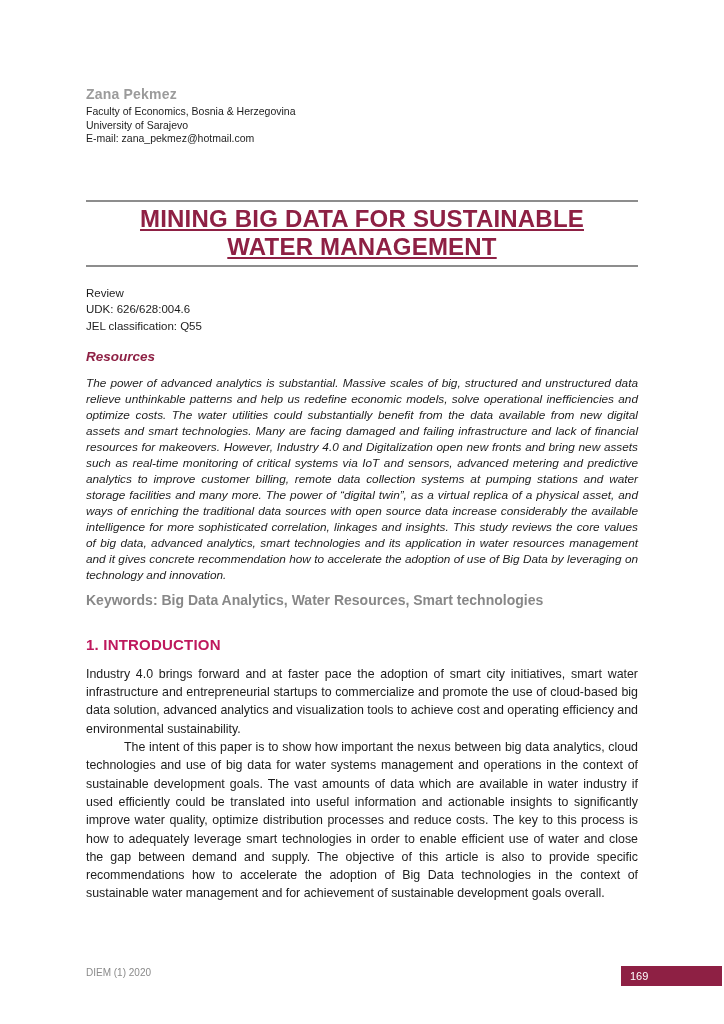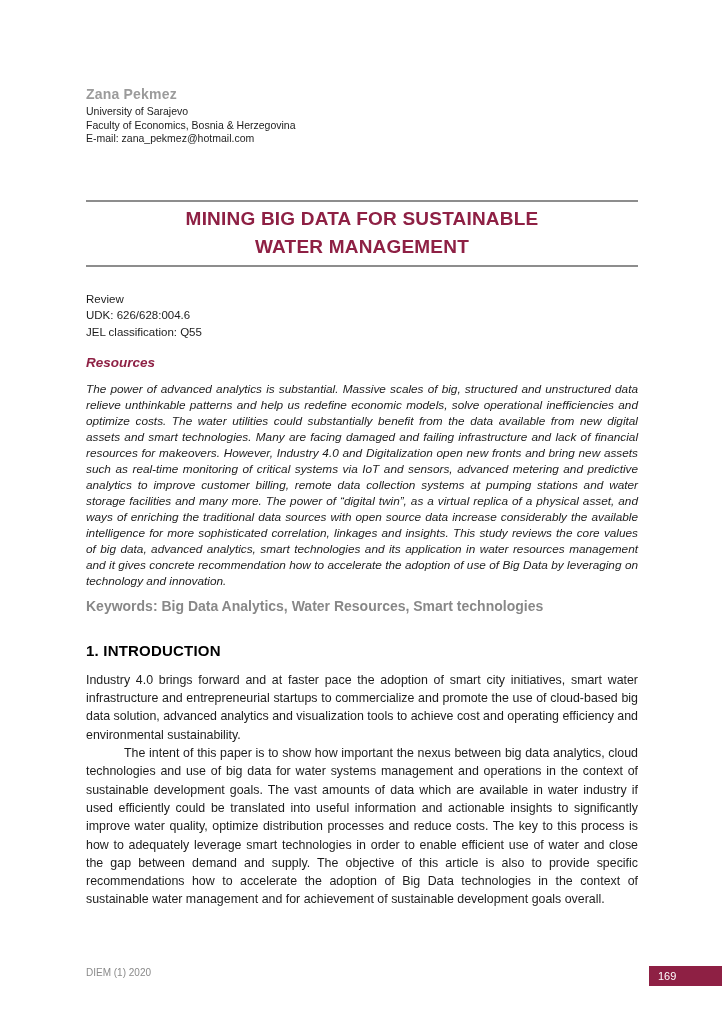--- a/index.html
+++ b/index.html
@@ -37,29 +37,30 @@
   
   .title-block {
     margin-top: 54px;
     border-top: 2px solid #8d8d8d;
     border-bottom: 2px solid #8d8d8d;
     padding: 3px 0 4px 0;
     text-align: center;
   }
   .title-line {
     display: block;
-    font-size: 19px;
+    font-size: 24px;
     line-height: 28px;
     font-weight: 700;
     color: #8e2044;
     letter-spacing: 0.2px;
+    text-decoration: underline;
   }
 
   
-  .meta-block { margin-top: 24px; }
+  .meta-block { margin-top: 18px; }
   .meta-line {
     font-size: 11.5px;
     line-height: 16.8px;
     color: #1c1c1c;
   }
 
   
   .abstract-heading {
     margin-top: 13px;
     font-size: 13.5px;
@@ -83,21 +84,21 @@
     font-weight: 700;
     color: #888888;
   }
 
   
   .section-heading {
     margin-top: 28px;
     font-size: 15px;
     line-height: 18px;
     font-weight: 700;
-    color: #000000;
+    color: #be185d;
     letter-spacing: 0.2px;
   }
   .body-para {
     margin-top: 11px;
     font-size: 12.4px;
     line-height: 18.3px;
     text-align: justify;
     color: #1c1c1c;
   }
   .body-para.indented {
@@ -110,41 +111,41 @@
     position: absolute;
     left: 86px;
     top: 967px;
     font-size: 10px;
     color: #8a8a8a;
   }
   .page-number-box {
     position: absolute;
     right: 2px;
     top: 966px;
-    width: 73px;
+    width: 101px;
     height: 20px;
     background: #8e2044;
   }
   .page-number-box span {
     display: block;
     padding-left: 9px;
     font-size: 11px;
     line-height: 20px;
     color: #ffffff;
   }
 </style>
 </head>
 <body>
 
 <div class="page">
 
   <div class="author-block">
     <div class="author-name">Zana Pekmez</div>
+    <div class="author-line">Faculty of Economics, Bosnia &amp; Herzegovina</div>
     <div class="author-line">University of Sarajevo</div>
-    <div class="author-line">Faculty of Economics, Bosnia &amp; Herzegovina</div>
     <div class="author-line">E-mail: zana_pekmez@hotmail.com</div>
   </div>
 
   <div class="title-block">
     <h1 style="margin:0; padding:0; font-size:inherit;">
         <span class="title-line">MINING BIG DATA FOR SUSTAINABLE</span>
         <span class="title-line">WATER MANAGEMENT</span>
       </h1>
   </div>
 

